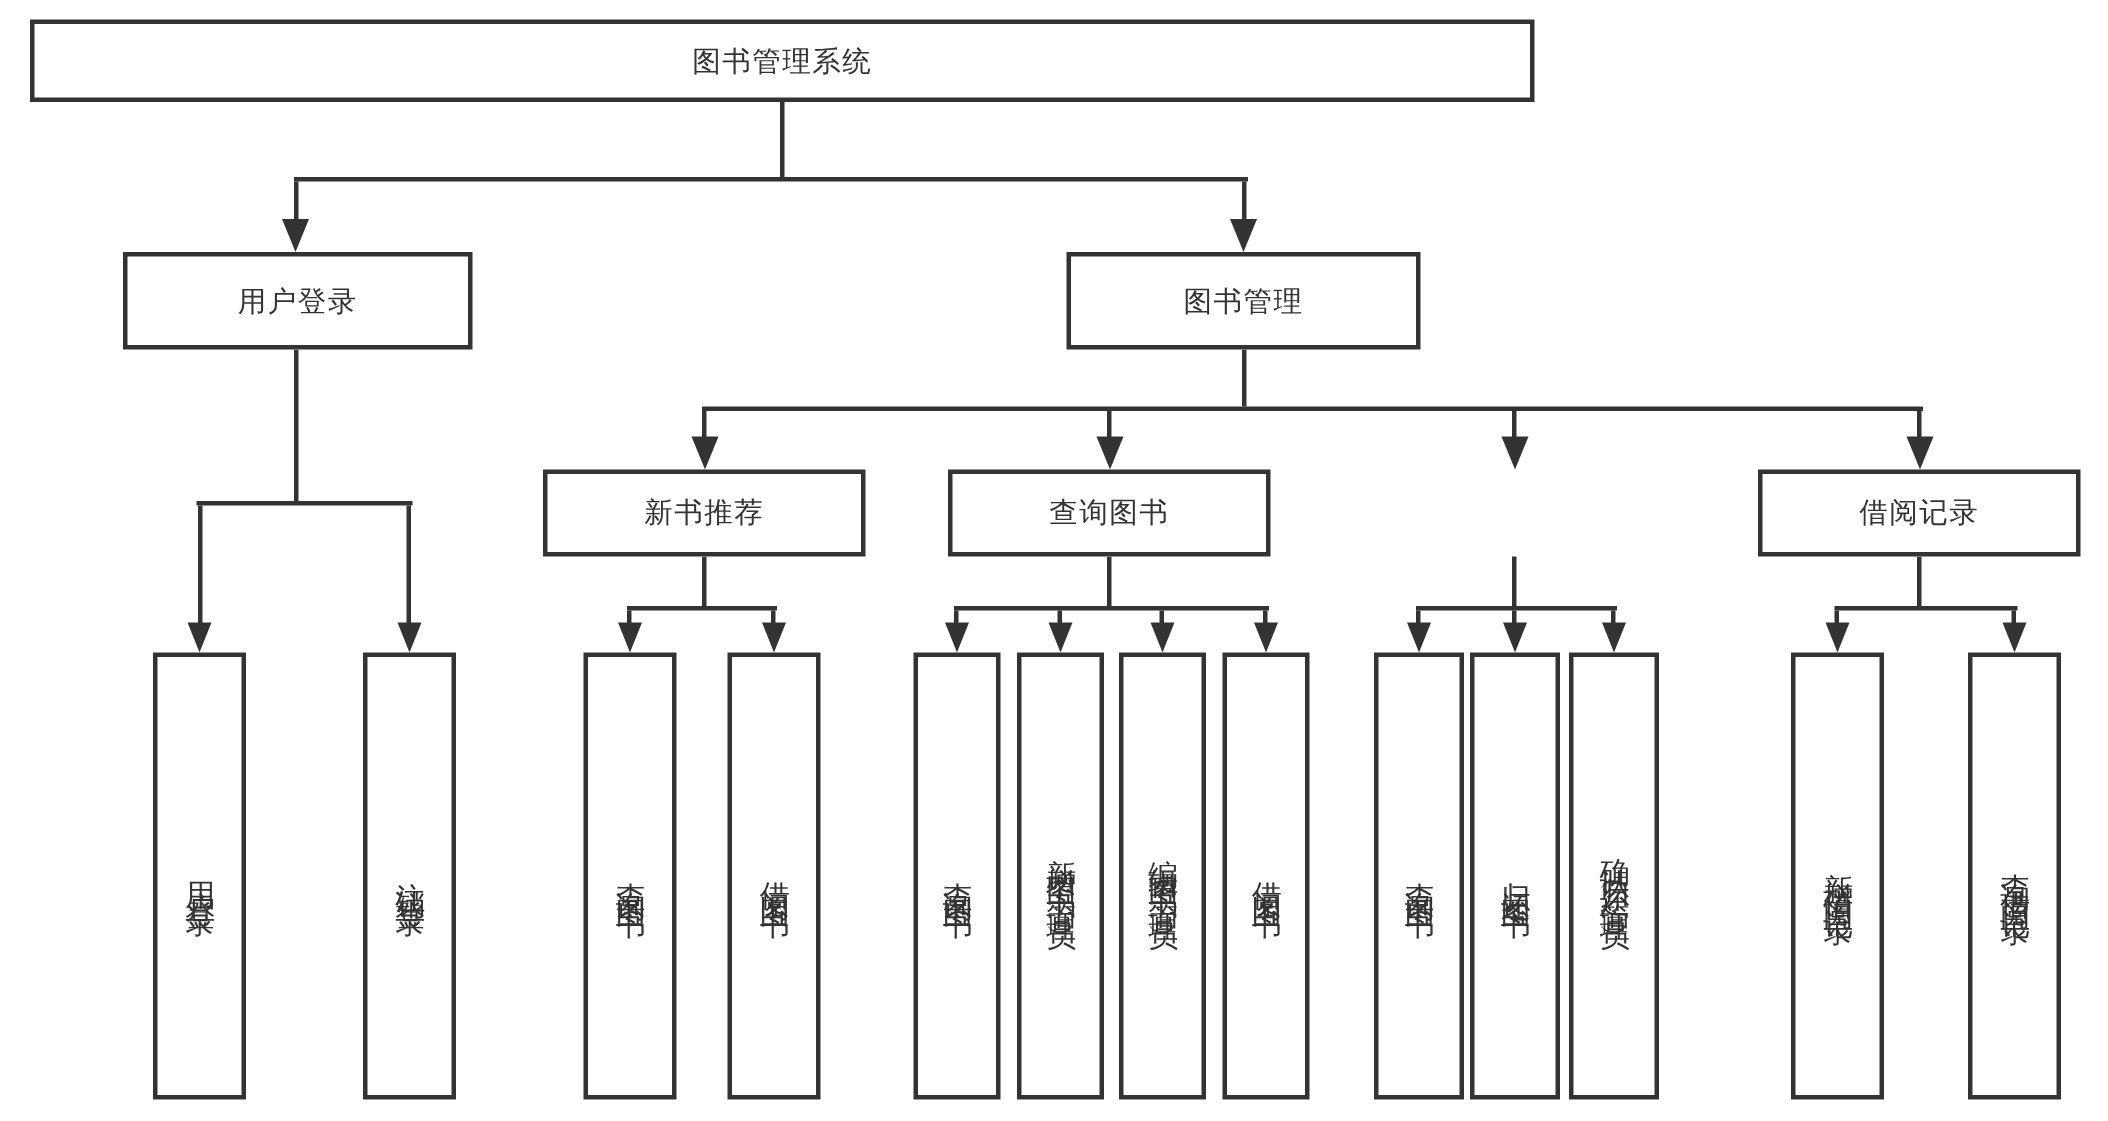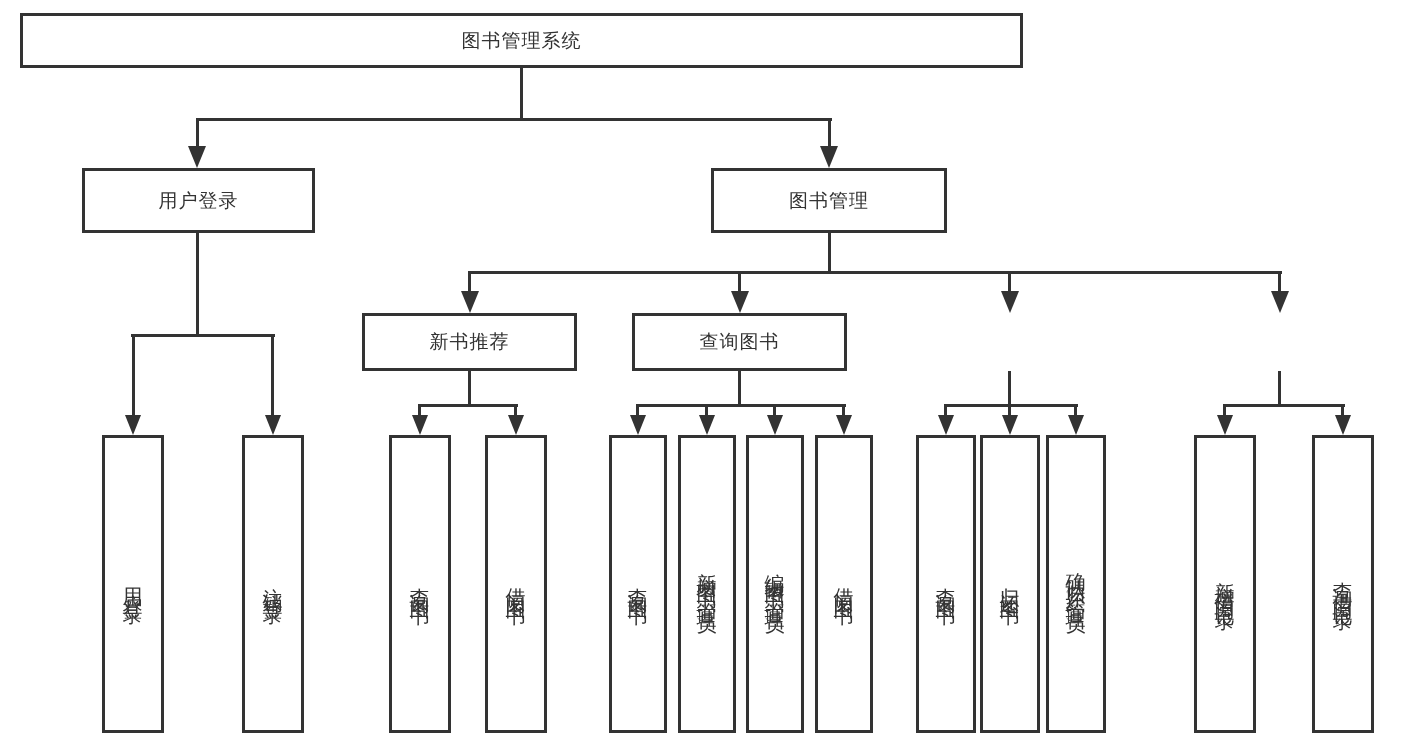--- a/index.html
+++ b/index.html
@@ -147,20 +147,23 @@
   <div class="box" style="left:711px;top:168px;width:236px;height:65px">
     <span class="lbl">图书管理</span>
   </div>
 
   <div class="box" style="left:362px;top:313px;width:215px;height:58px">
     <span class="lbl">新书推荐</span>
   </div>
   <div class="box" style="left:632px;top:313px;width:215px;height:58px">
     <span class="lbl">查询图书</span>
   </div>
+  <div class="box" style="left:1172px;top:313px;width:215px;height:58px">
+    <span class="lbl">借阅记录</span>
+  </div>
 
   <div class="box v" style="left:102px;top:435px;width:62px;height:298px">
     <span class="vlbl">用户登录</span>
   </div>
   <div class="box v" style="left:242px;top:435px;width:62px;height:298px">
     <span class="vlbl">注销登录</span>
   </div>
 
   <div class="box v" style="left:389px;top:435px;width:62px;height:298px">
     <span class="vlbl">查询图书</span>

